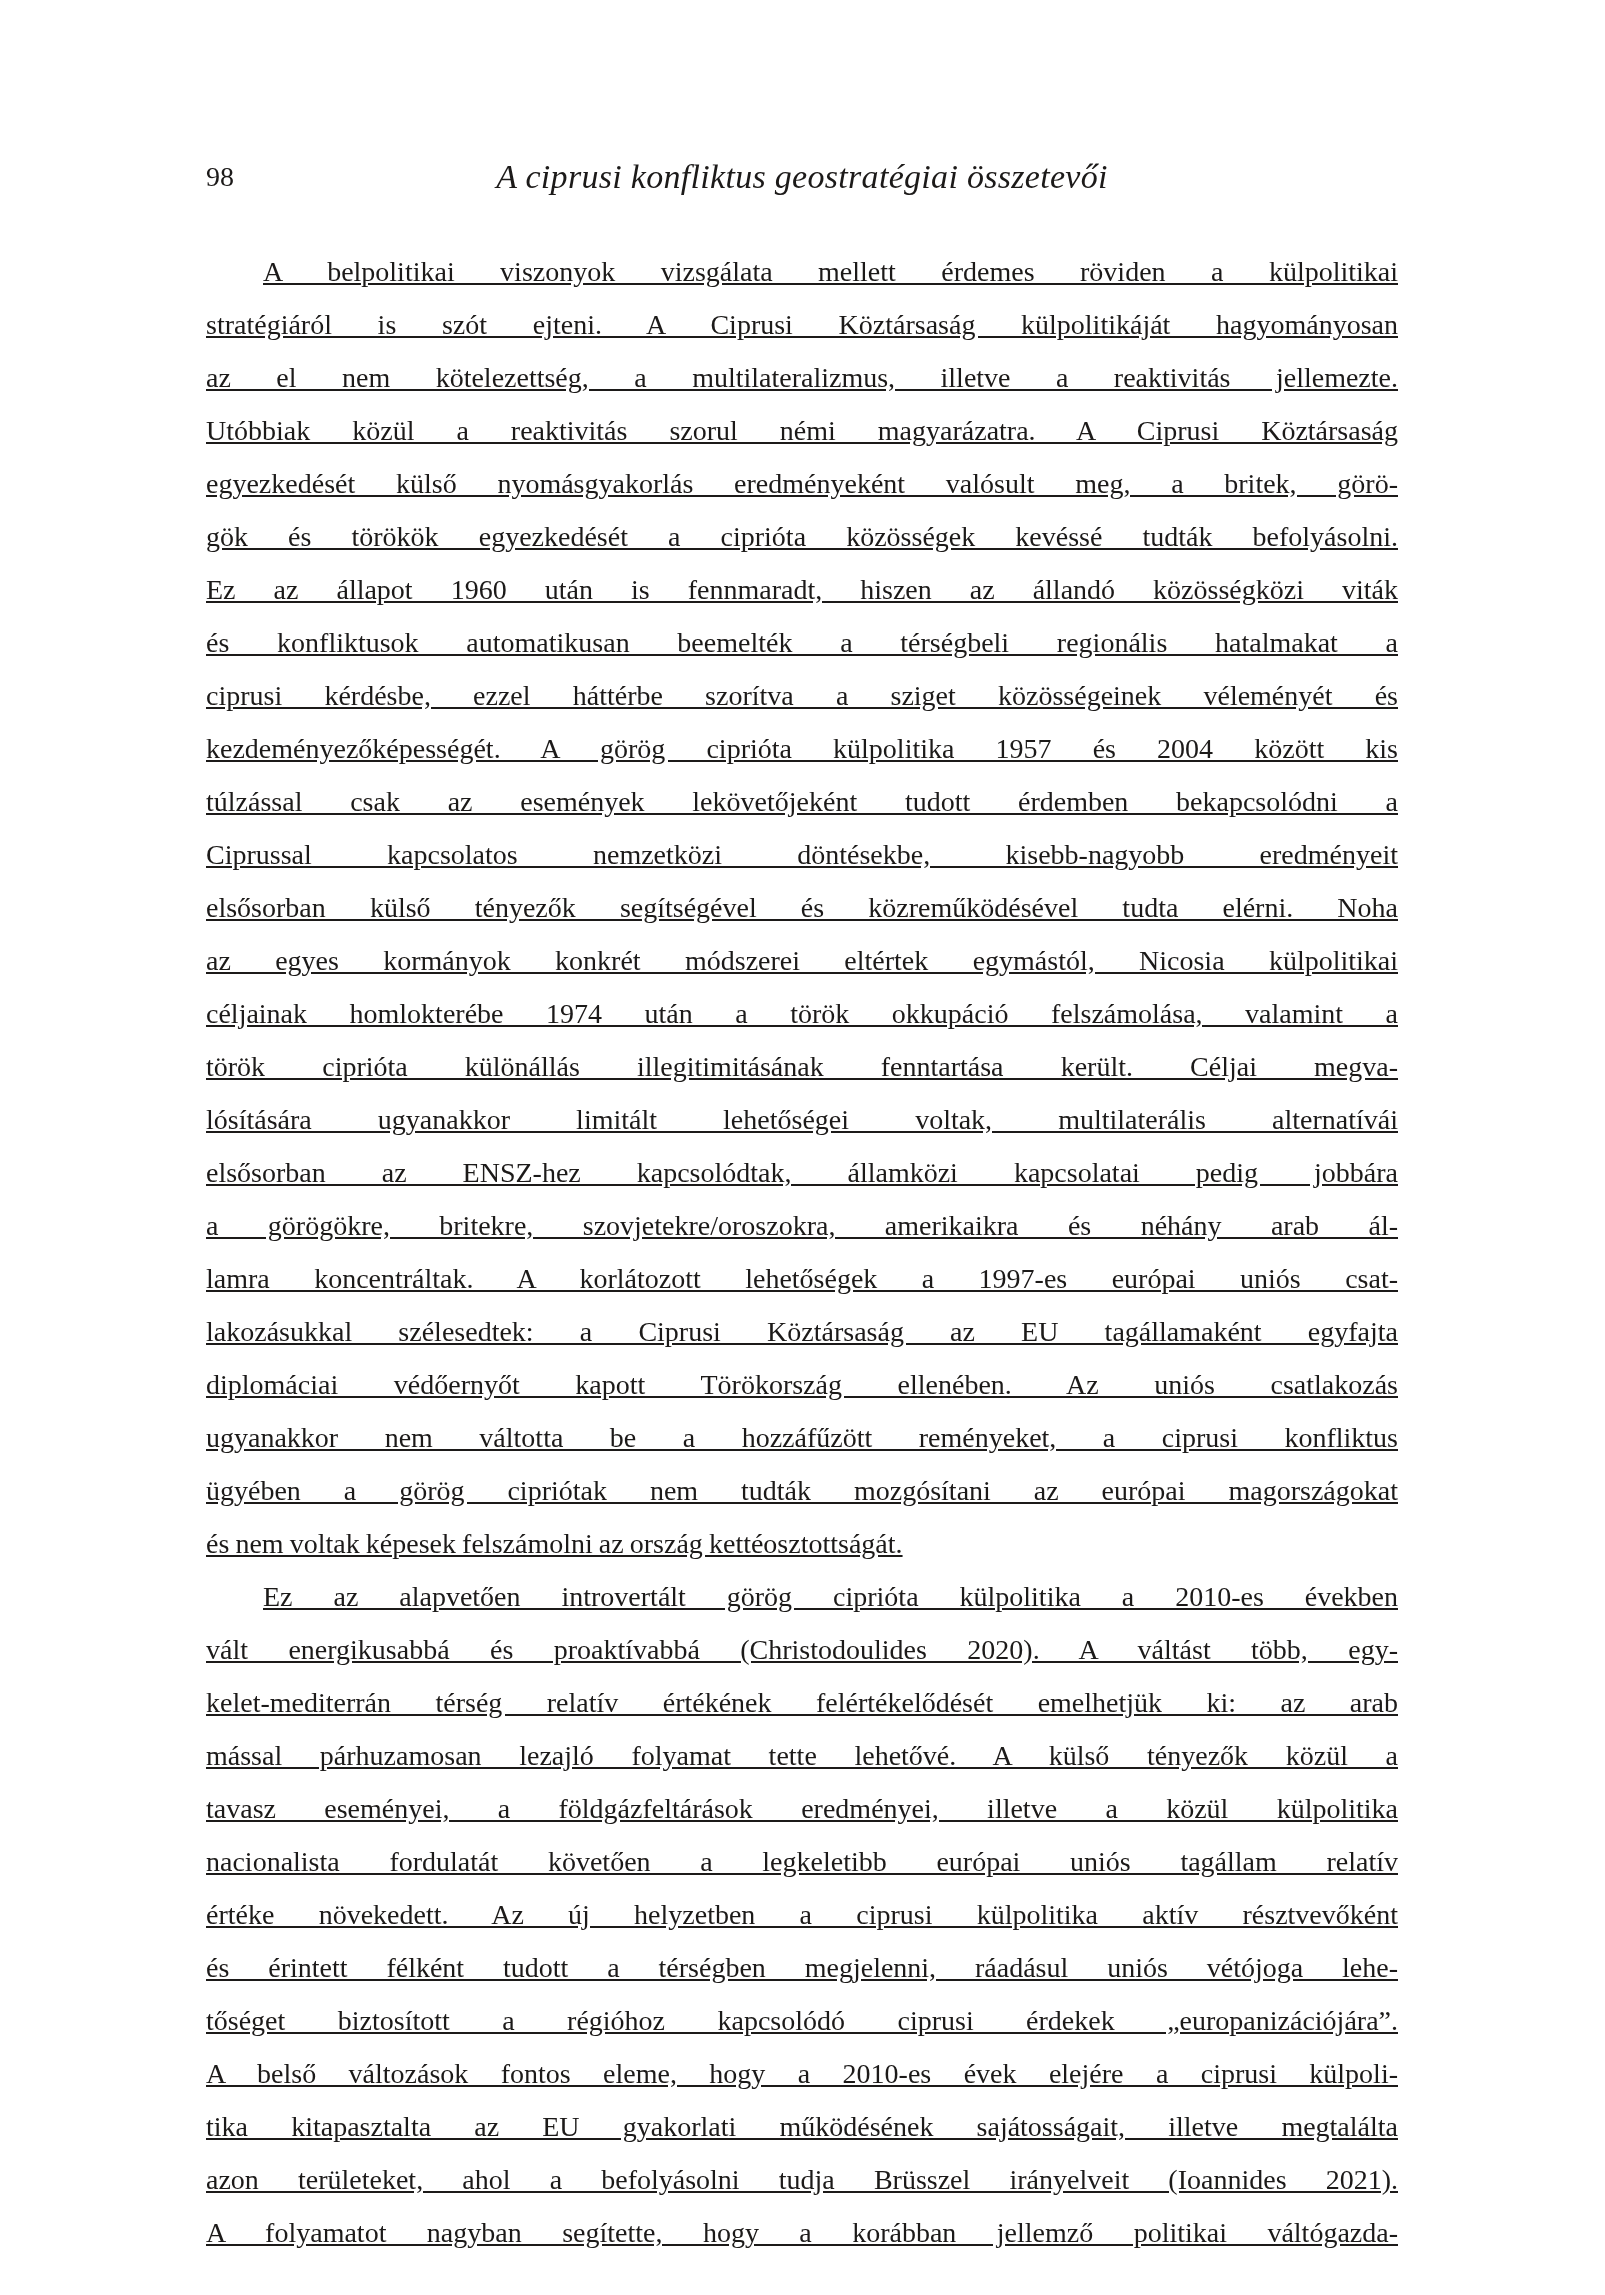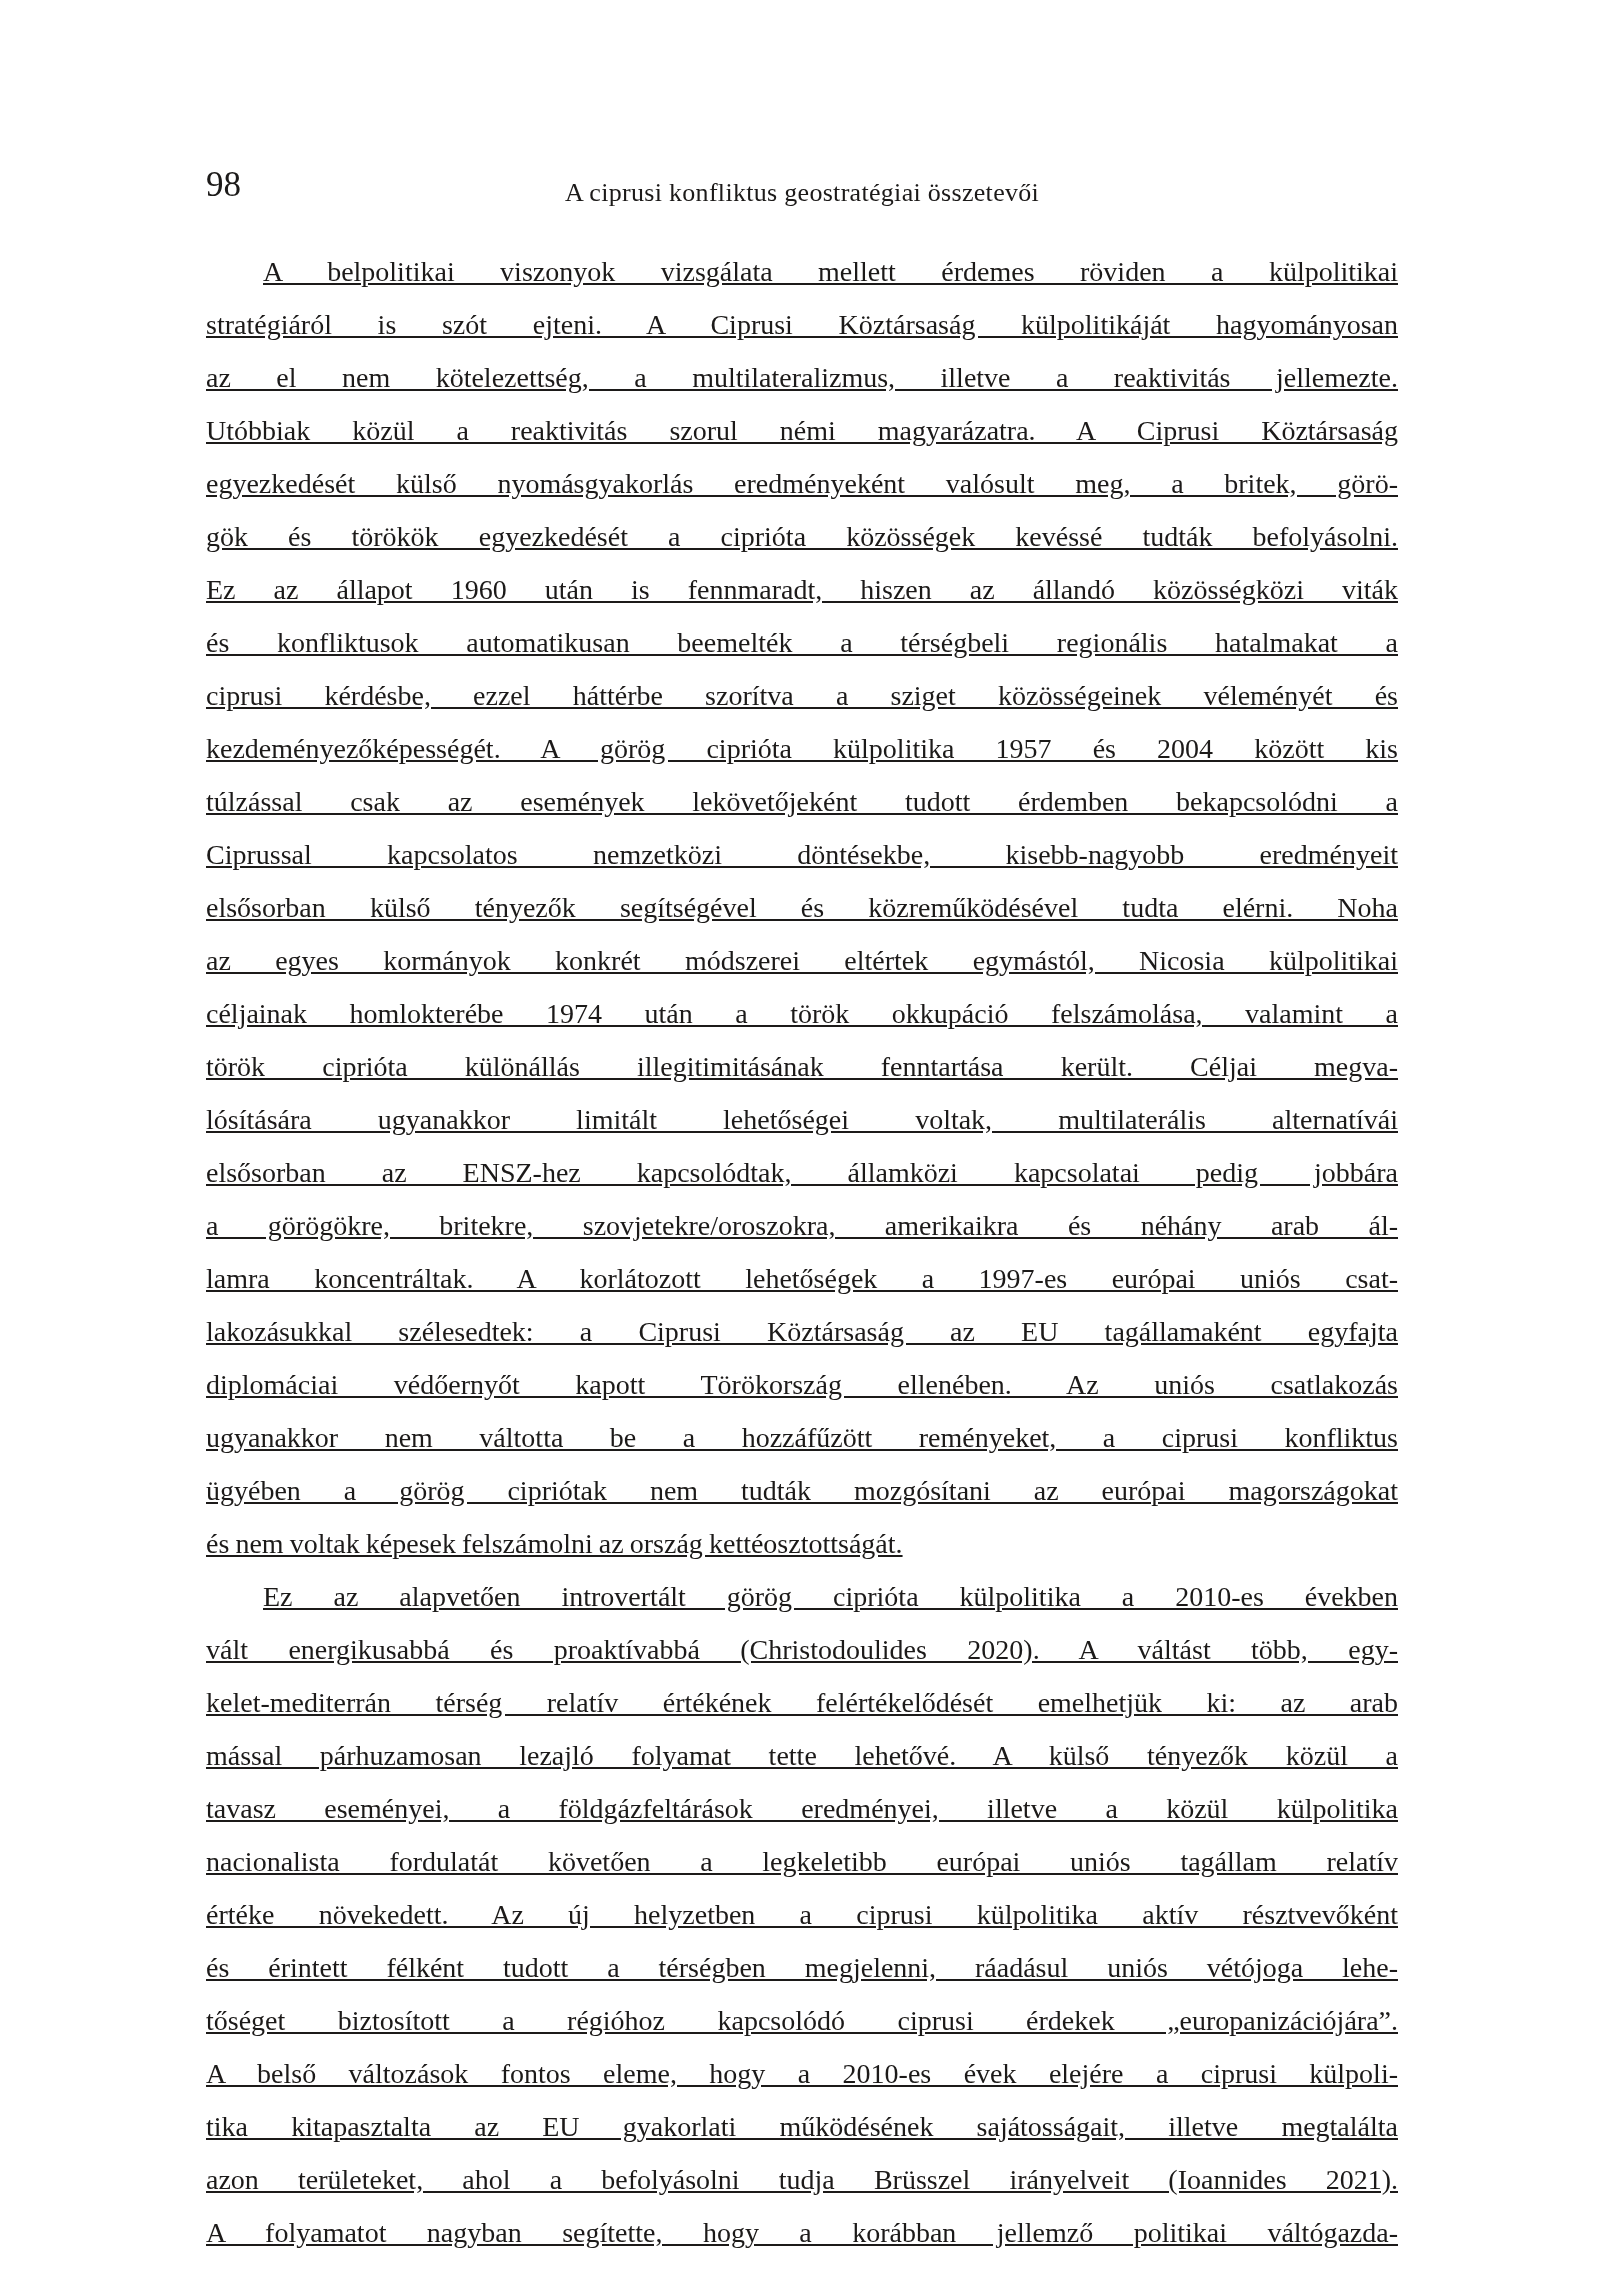--- a/index.html
+++ b/index.html
@@ -18,34 +18,34 @@
     .page-header {
       position: absolute;
       left: 206px;
       top: 155px;
       width: 1192px;
       height: 43px;
     }
     .page-number {
       position: absolute;
       left: 0;
-      top: 8px;
-      font-size: 35px;
+      top: 0;
+      font-size: 28px;
       line-height: 43px;
     }
     .running-title {
       position: absolute;
       left: 0;
       right: 0;
       top: 0;
       text-align: center;
-      font-size: 26px;
+      font-style: italic;
+      font-size: 34px;
       line-height: 43px;
       letter-spacing: 0.3px;
-      margin-top: 16px;
     }
     .text-block {
       position: absolute;
       left: 206px;
       top: 245px;
       width: 1192px;
     }
     .line {
       display: block;
       height: 53px;

